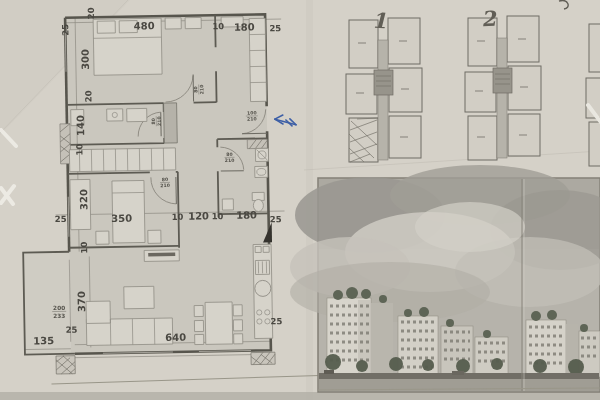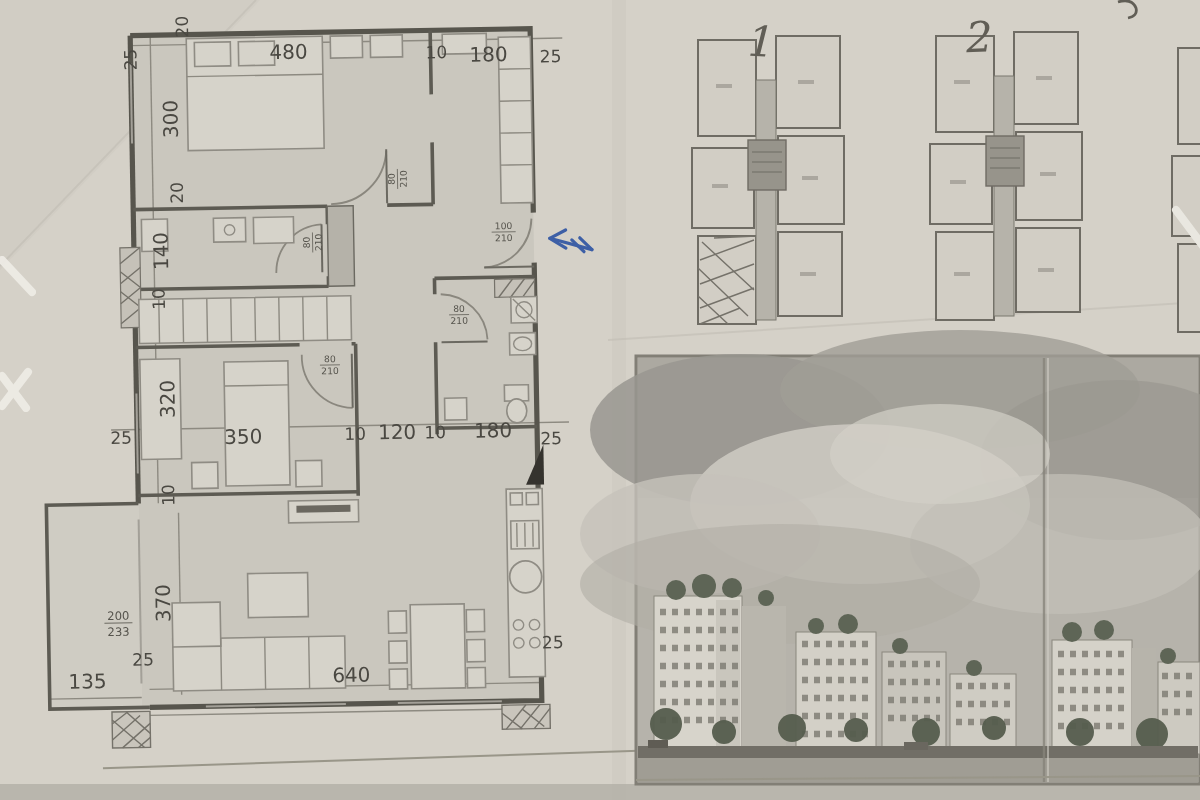--- a/index.html
+++ b/index.html
@@ -1,17 +1,17 @@
 <!DOCTYPE html>
 <html><head>
 <meta charset="utf-8">
 <style>
   html,body{margin:0;padding:0;background:#d6d2c9;}
   .canvas{position:relative;width:600px;height:400px;overflow:hidden;background:#d5d1c8;
-          font-family:"DejaVu Sans",sans-serif;}
+          font-family:"DejaVu Sans",sans-serif;font-weight:bold;}
   svg{position:absolute;left:0;top:0;}
   text{fill:#4a4842;font-family:"DejaVu Sans",sans-serif;}
   .dim{font-size:10px;text-anchor:middle;}
   .dims{font-size:8.5px;text-anchor:middle;}
   .dl{font-size:4.6px;text-anchor:middle;fill:#55534c;}
   .dw{font-size:5.8px;text-anchor:middle;fill:#55534c;}
   .hand{font-family:"DejaVu Serif",serif;font-style:italic;font-size:21px;fill:#615e56;}
   .wall{stroke:#57554d;stroke-width:2.6;fill:none;}
   .iwall{stroke:#5d5b53;stroke-width:1.8;fill:none;}
   .thin{stroke:#8d8a81;stroke-width:.7;fill:none;}

